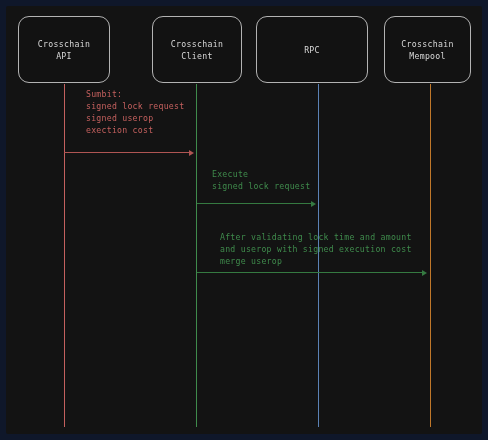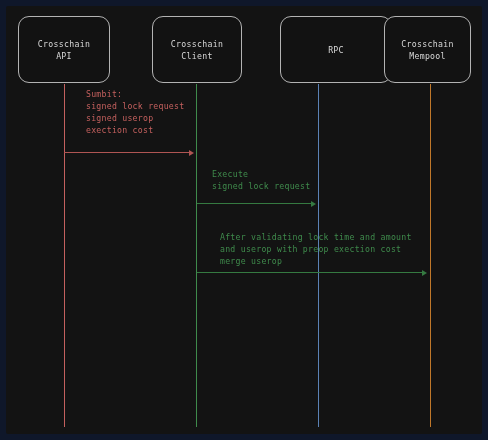--- a/index.html
+++ b/index.html
@@ -49,21 +49,21 @@
   .participant .plabel {
     color: #d8d8d8;
     font-size: 8.2px;
     line-height: 12px;
     letter-spacing: 0.3px;
     white-space: pre-line;
   }
 
   #p0 { left: 18px;  width: 92px; }
   #p1 { left: 152px; width: 90px; }
-  #p2 { left: 280px; width: 112px; }
+  #p2 { left: 256px; width: 112px; }
   #p3 { left: 384px; width: 87px; }
 
   
   .lifeline {
     position: absolute;
     top: 84px;
     width: 1.4px;
     height: 343px;
   }
   #ll0 { left: 63.5px;  background: #c4605e; }
@@ -147,18 +147,18 @@
 exection cost</div>
   <div class="msg-line l-red" id="m0-line"></div>
   <div class="msg-head h-red" id="m0-head"></div>
 
   <div class="msg-text green" id="m1-text">Execute
 signed lock request</div>
   <div class="msg-line l-green" id="m1-line"></div>
   <div class="msg-head h-green" id="m1-head"></div>
 
   <div class="msg-text green" id="m2-text">After validating lock time and amount
-and userop with preop exection cost
+and userop with signed execution cost
 merge userop</div>
   <div class="msg-line l-green" id="m2-line"></div>
   <div class="msg-head h-green" id="m2-head"></div>
 
 </div>
 
 </body></html>

